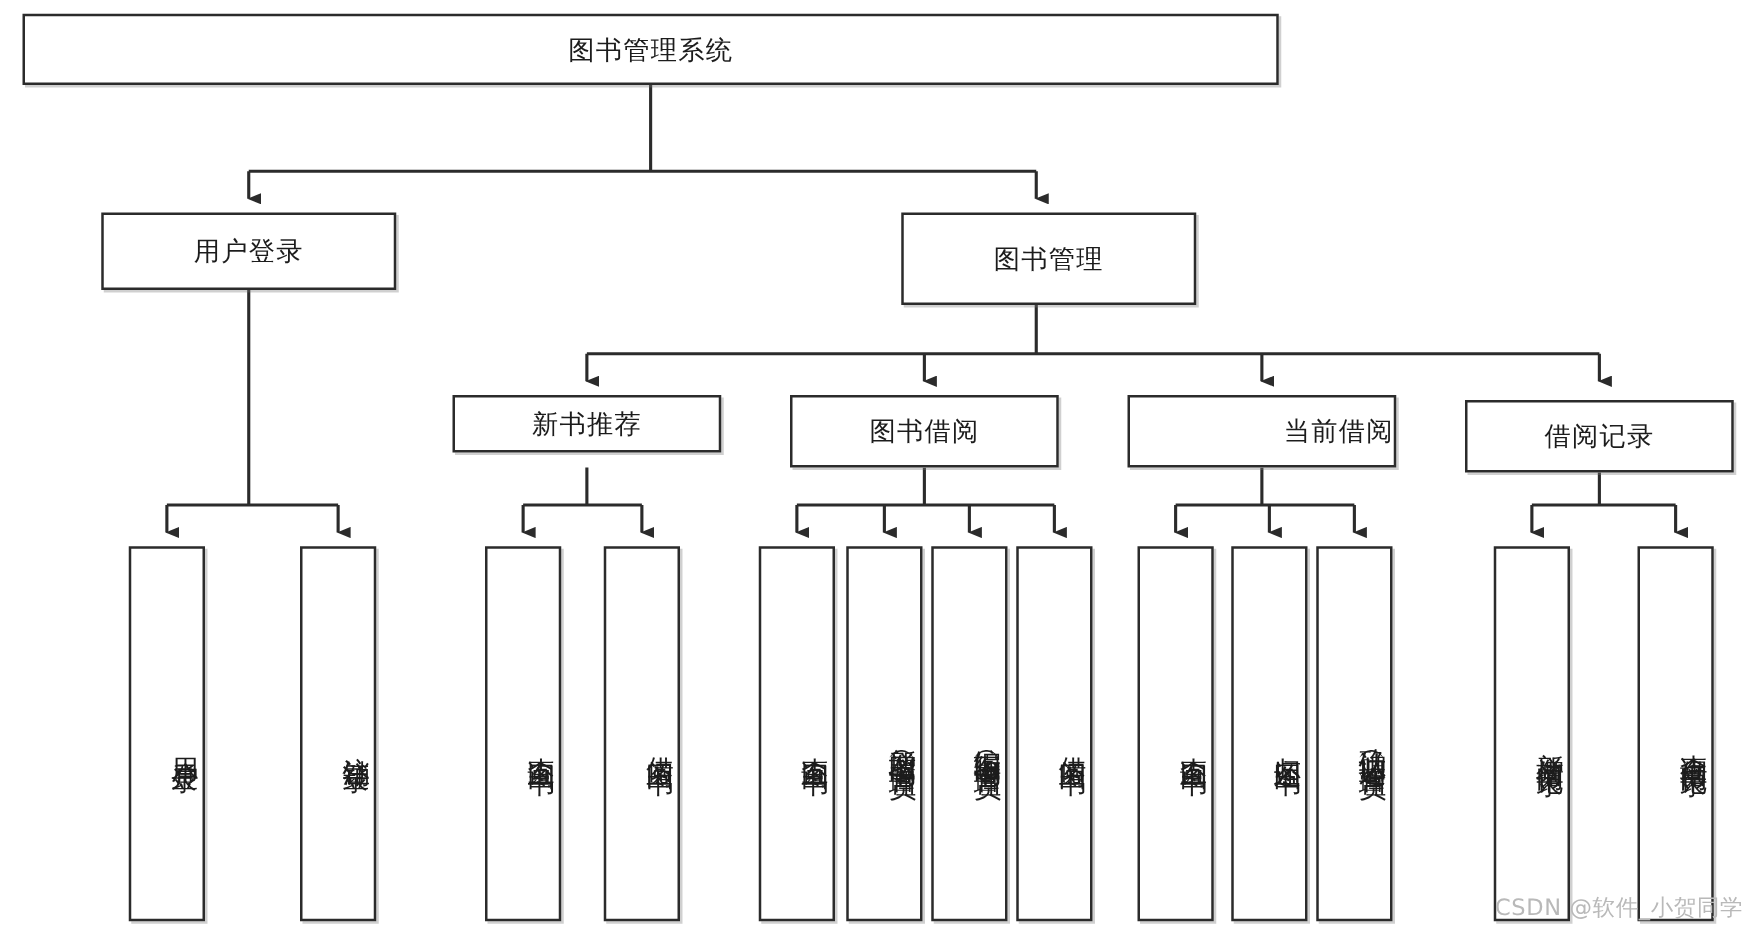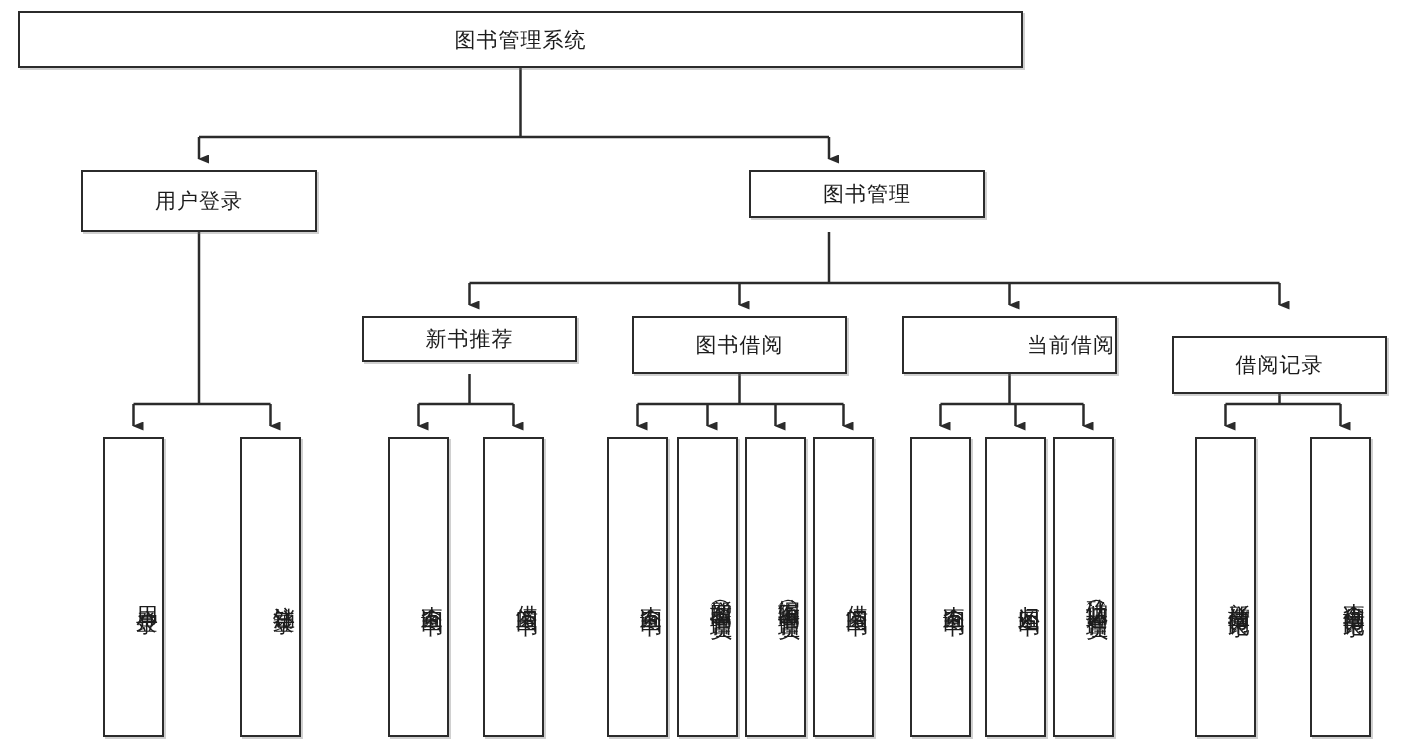--- a/index.html
+++ b/index.html
@@ -88,33 +88,33 @@
         <line x1="1340.5" y1="404" x2="1340.5" y2="426" stroke="#2b2b2b" stroke-width="2.5" marker-end="url(#arrowhead)"></line>
       </g>
   </svg>
   <div id="node-layer">
       <div class="node horizontal" style="left: 18px; top: 11px; width: 1005px; height: 57px;">
         <span>图书管理系统</span>
       </div>
       <div class="node horizontal" style="left: 81px; top: 170px; width: 236px; height: 62px;">
         <span>用户登录</span>
       </div>
-      <div class="node horizontal" style="left: 749px; top: 170px; width: 236px; height: 48px;">
+      <div class="node horizontal" style="left: 721px; top: 170px; width: 236px; height: 74px;">
         <span>图书管理</span>
       </div>
       <div class="node horizontal" style="left: 362px; top: 316px; width: 215px; height: 46px;">
         <span>新书推荐</span>
       </div>
       <div class="node horizontal" style="left: 632px; top: 316px; width: 215px; height: 58px;">
         <span>图书借阅</span>
       </div>
       <div class="node horizontal" style="left: 902px; top: 316px; width: 215px; height: 58px; justify-content: flex-end;">
         <span>当前借阅</span>
       </div>
-      <div class="node horizontal" style="left: 1172px; top: 336px; width: 215px; height: 58px;">
+      <div class="node horizontal" style="left: 1172px; top: 320px; width: 215px; height: 58px;">
         <span>借阅记录</span>
       </div>
       <div class="node vertical" style="left: 103px; top: 437px; width: 61px; height: 300px;">
         <span>用户登录</span>
       </div>
       <div class="node vertical" style="left: 240px; top: 437px; width: 61px; height: 300px;">
         <span>注销登录</span>
       </div>
       <div class="node vertical" style="left: 388px; top: 437px; width: 61px; height: 300px;">
         <span>查询图书</span>
@@ -143,13 +143,14 @@
       <div class="node vertical" style="left: 1053px; top: 437px; width: 61px; height: 300px;">
         <span>确认归还（管理员）</span>
       </div>
       <div class="node vertical" style="left: 1195px; top: 437px; width: 61px; height: 300px;">
         <span>新增借阅记录</span>
       </div>
       <div class="node vertical" style="left: 1310px; top: 437px; width: 61px; height: 300px;">
         <span>查询借阅记录</span>
       </div>
     </div>
+  <div class="watermark" style="left: 1196px; top: 714px;">CSDN @软件_小贺同学</div>
 </div>
 
 </body></html>

